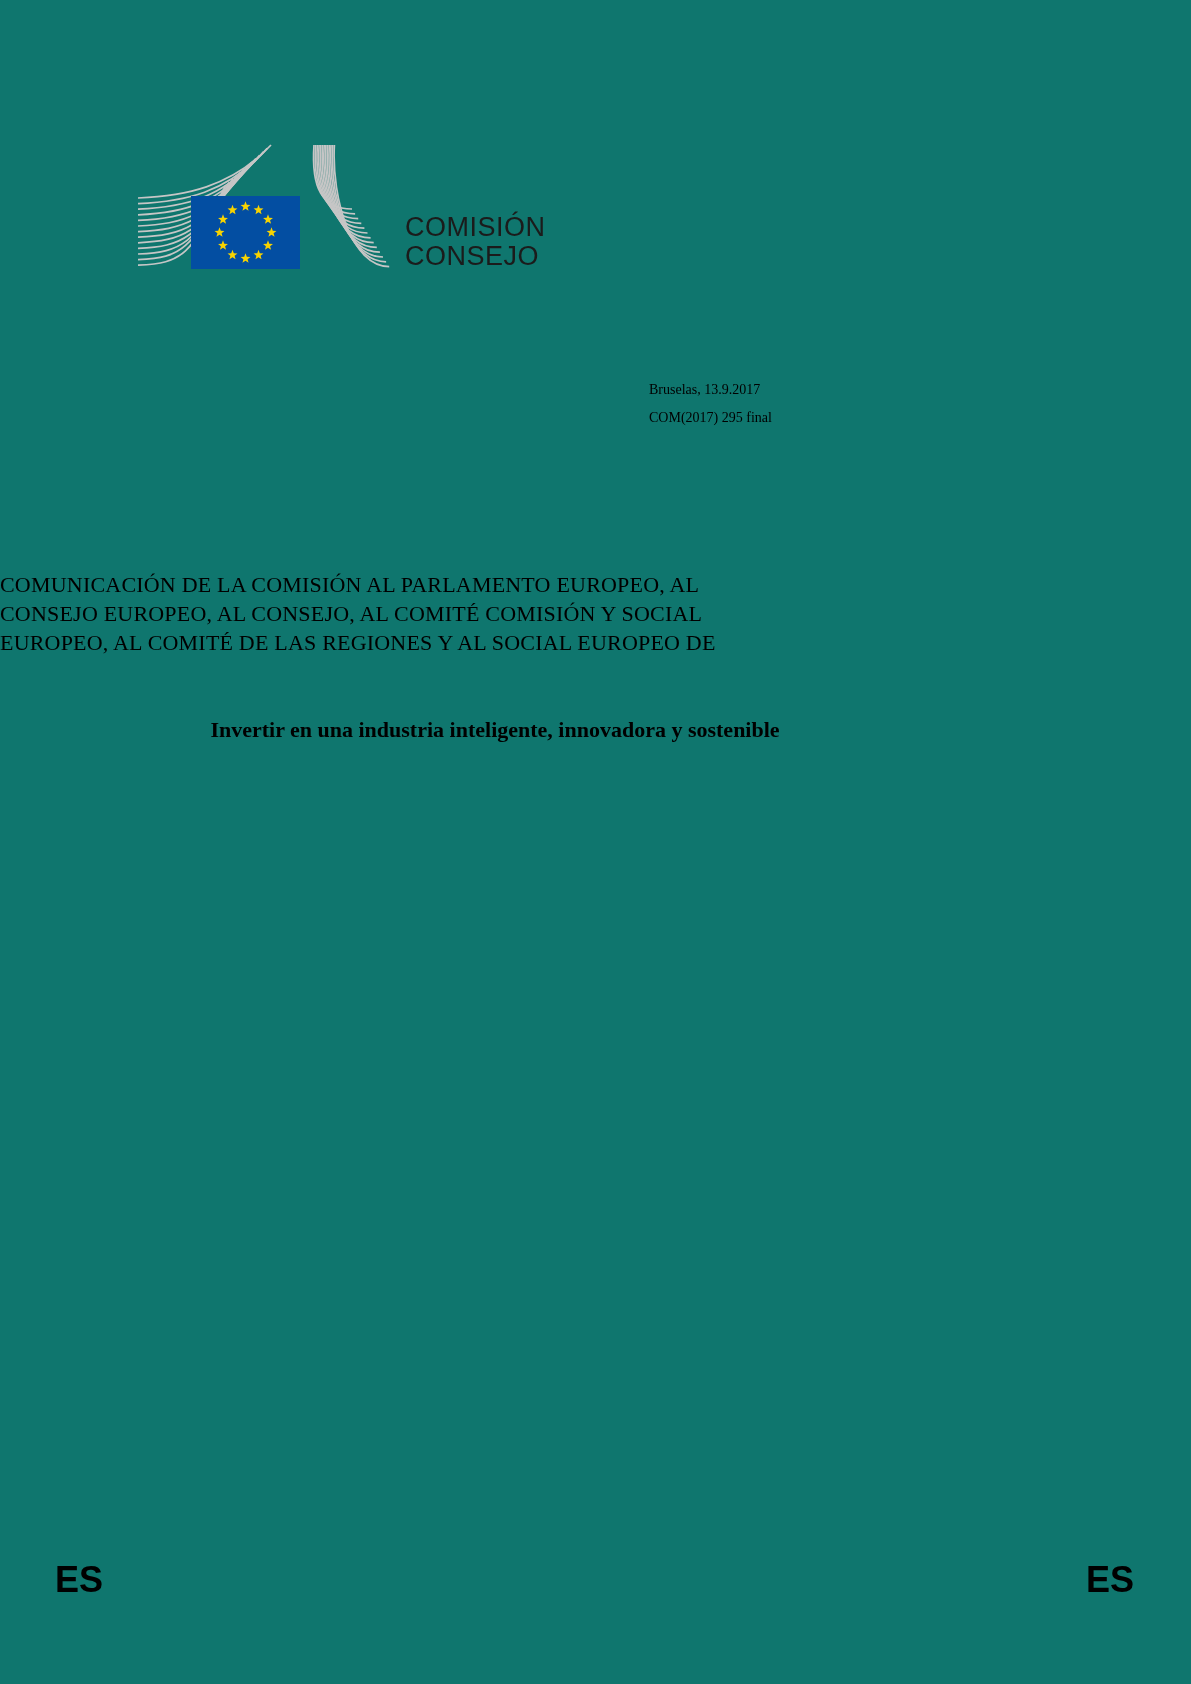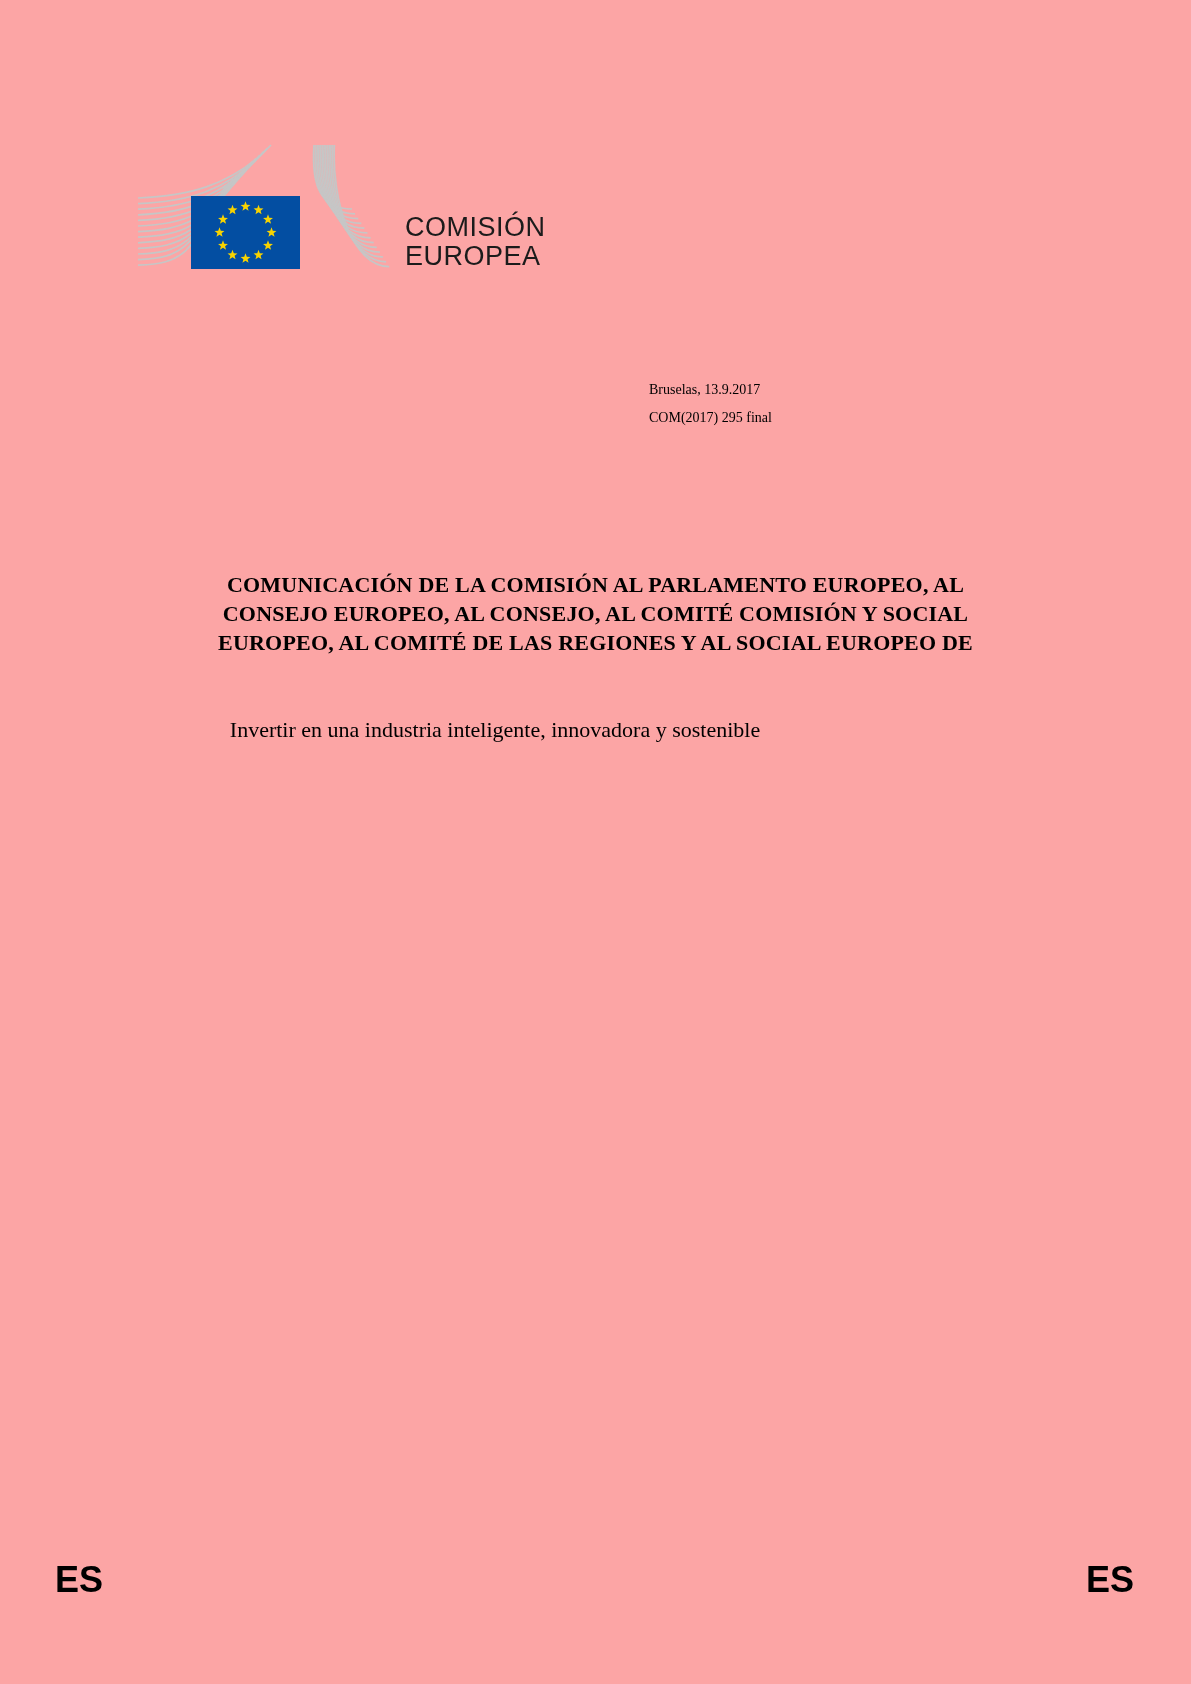--- a/index.html
+++ b/index.html
@@ -11,21 +11,21 @@
     position: relative;
     width: 1191px;
     height: 1684px;
     font-family: "Liberation Serif", serif;
     color: #000;
     overflow: hidden;
   }
   .page {
     position: absolute;
     inset: 0;
-    background: #fca5a5;
+    background: #0f766e;
   }
 
   
   .logo-graphic {
     position: absolute;
     left: 138px;
     top: 143px;
     width: 256px;
     height: 132px;
   }
@@ -49,33 +49,33 @@
     line-height: 28px;
     white-space: nowrap;
   }
 
   
   .title-block {
     position: absolute;
     left: 0;
     top: 570px;
     width: 1191px;
-    text-align: center;
-    font-weight: bold;
+    text-align: left;
+    font-weight: normal;
     font-size: 22px;
     line-height: 29px;
     letter-spacing: 0.2px;
   }
   .subtitle-block {
     position: absolute;
     left: 0;
     top: 716px;
     width: 990px;
     text-align: center;
-    font-weight: normal;
+    font-weight: bold;
     font-size: 22px;
     line-height: 28px;
   }
 
   
   .lang-code {
     position: absolute;
     top: 1552px;
     font-family: "Liberation Sans", sans-serif;
     font-weight: bold;
@@ -139,21 +139,21 @@
       <use href="#star" transform="translate(94.5,112)"></use>
       <use href="#star" transform="translate(85,102.5)"></use>
       <use href="#star" transform="translate(81.5,89.5)"></use>
       <use href="#star" transform="translate(85,76.5)"></use>
       <use href="#star" transform="translate(94.5,67)"></use>
     </g>
   </svg>
 
   <div class="logo-wordmark">
     <div>COMISIÓN</div>
-    <div>EUROPEA</div>
+    <div>CONSEJO</div>
   </div>
 
   <div class="dateline">
     <div>Bruselas, 13.9.2017</div>
     <div>COM(2017) 295 final</div>
   </div>
 
   <div class="title-block">
     <div>COMUNICACIÓN DE LA COMISIÓN AL PARLAMENTO EUROPEO, AL</div>
     <div>CONSEJO EUROPEO, AL CONSEJO, AL COMITÉ COMISIÓN Y SOCIAL</div>

